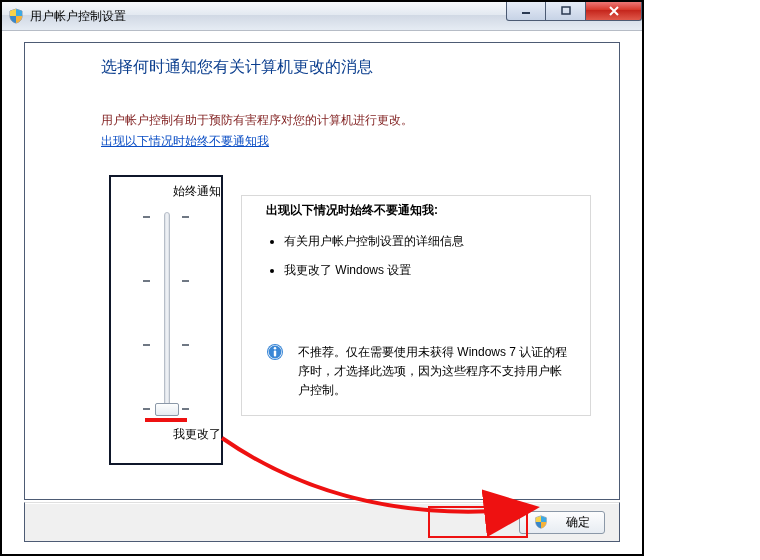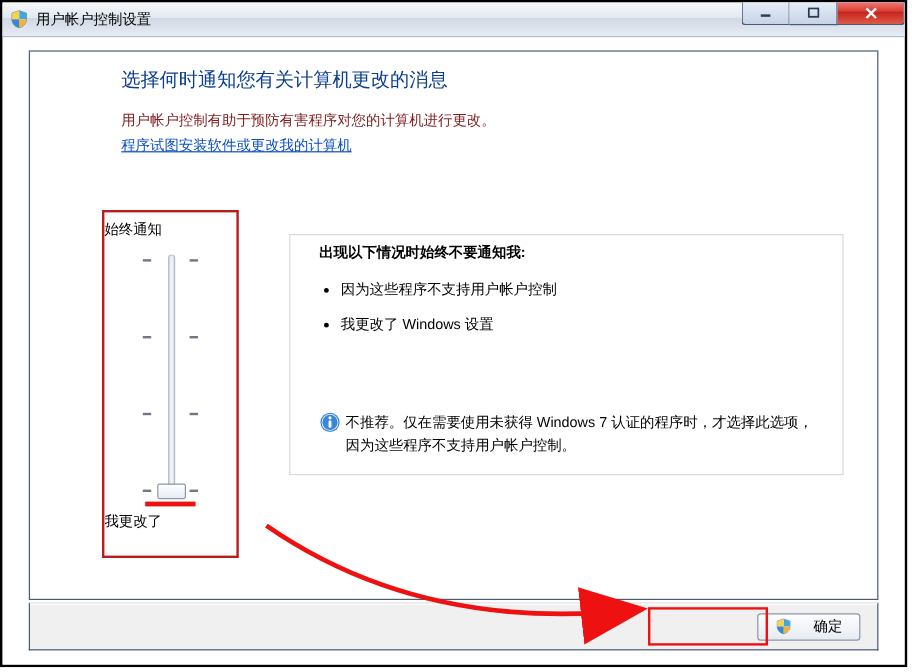--- a/index.html
+++ b/index.html
@@ -1,52 +1,52 @@
 <!DOCTYPE html>
 <html><head>
 <meta charset="utf-8">
 <style>
   html,body{margin:0;padding:0;font-family:"Microsoft YaHei","Segoe UI",Tahoma,sans-serif;font-size:12px;color:#000;background:#fff}
-  .window{width:756px;height:556px;border:2px solid #000;box-sizing:border-box;position:relative;background:#fff;overflow:hidden}
+  .window{width:644px;height:556px;border:2px solid #000;box-sizing:border-box;position:relative;background:#fff;overflow:hidden}
 
   
   .titlebar{height:28px;background:linear-gradient(to bottom,#f6f8fb 0%,#e3e9f1 45%,#d0d8e4 46%,#e6ecf4 100%);border-bottom:1px solid #b6bcc6;display:flex;align-items:center;position:relative}
   .titlebar .shield{width:16px;height:16px;margin:0 6px 0 6px;flex:0 0 auto}
   .titlebar .title-text{font-size:12px;color:#000}
   .win-btns{position:absolute;right:0;top:-1px;display:flex}
   .win-btn{width:40px;height:20px;border:1px solid #4b5a73;border-top:none;display:flex;align-items:center;justify-content:center;box-sizing:border-box}
   .win-btn.min{background:linear-gradient(to bottom,#e8eef8,#c7d3e6);border-bottom-left-radius:3px}
   .win-btn.max{background:linear-gradient(to bottom,#e8eef8,#c7d3e6);border-left:none}
   .win-btn.close{width:56px;background:linear-gradient(to bottom,#f07f7f 0%,#d93a2d 45%,#c3231a 46%,#e0584a 100%);border-left:none;border-bottom-right-radius:3px}
   .win-btn svg{display:block}
 
   
   .content-frame{position:absolute;left:22px;right:22px;top:40px;bottom:54px;border:1px solid #4d5b74;background:#fff;box-sizing:border-box;padding:14px 0 0 0}
   .inner{padding:0 0 0 76px}
-  .heading{color:#0b3e8e;font-size:16px;margin:0 0 14px 0;font-weight:normal}
+  .heading{color:#0b3e8e;font-size:16px;margin:0 0 34px 0;font-weight:normal}
   .desc{margin:0 0 4px 0;color:#7f1d1d;font-size:12px}
   .link{color:#0b4ec5;text-decoration:underline;cursor:pointer;font-size:12px;display:inline-block;margin-bottom:18px}
 
   
-  .slider-panel{position:absolute;left:60px;top:132px;width:114px;height:290px;border:2px solid #b91c1c;box-sizing:border-box;text-align:left;padding:6px 0 0 0}
+  .slider-panel{position:absolute;left:84px;top:132px;width:114px;height:290px;border:2px solid #0f172a;box-sizing:border-box;text-align:right;padding:6px 0 0 0}
   .lbl-top,.lbl-bot{font-size:12px}
   .track-wrap{position:relative;height:206px;margin:8px 0 4px 0}
   .track{position:absolute;left:50%;top:4px;bottom:4px;width:4px;margin-left:-2px;background:linear-gradient(to right,#d8dde4,#f4f6f9,#d8dde4);border:1px solid #b7bec8;border-radius:3px}
   .tick{position:absolute;width:7px;height:1.5px;background:#6f7884}
   .tick.l{left:32px}.tick.r{right:32px}
   .tick.p1{top:8px}.tick.p2{top:72px}.tick.p3{top:136px}.tick.p4{top:200px}
   .thumb{position:absolute;left:50%;width:22px;height:11px;margin-left:-11px;top:195px;background:linear-gradient(to bottom,#fdfefe,#e6ecf2);border:1px solid #8b98a8;border-radius:2px}
   .redline{width:42px;height:4px;background:#e11;margin:0 auto 4px auto}
 
   
   .right-box{position:absolute;left:216px;top:152px;right:28px;border:1px solid #d9d9d9;padding:6px 18px 14px 24px;box-sizing:border-box;font-size:12px}
   .right-box .subhead{font-weight:bold;margin:0 0 14px 0}
   .right-box ul{margin:0 0 0 18px;padding:0}
   .right-box li{margin:0 0 12px 0}
-  .info-row{display:flex;margin-top:64px;gap:4px}
+  .info-row{display:flex;margin-top:64px;gap:14px}
   .info-icon{flex:0 0 18px}
   .info-text{line-height:1.6}
 
   
   .btnbar{position:absolute;left:22px;right:22px;bottom:12px;height:40px;border:1px solid #4d5b74;border-top:1px solid #dfdfdf;background:#f0f0f0;display:flex;align-items:center;justify-content:flex-end;padding-right:14px;box-sizing:border-box;gap:10px}
   .btnbar-inner{position:absolute;left:0;right:0;top:0;height:1px;background:#fff}
   .btn{height:23px;min-width:86px;border:1px solid #8b98a8;background:linear-gradient(to bottom,#fdfdfe,#e7ecf2);border-radius:3px;display:flex;align-items:center;justify-content:center;gap:18px;font-size:12px;cursor:pointer;box-sizing:border-box;padding:0 10px}
   .btn .mini-shield{width:14px;height:14px}
   .ok-highlight{position:absolute;right:114px;bottom:16px;width:100px;height:32px;border:2px solid #e11;pointer-events:none;box-sizing:border-box}
 
@@ -85,21 +85,21 @@
             <path d="M2 1 L10 9 M10 1 L2 9" stroke="#fff" stroke-width="2"></path>
           </svg>
       </div>
     </div>
   </div>
 
   <div class="content-frame">
     <div class="inner">
       <h1 class="heading">选择何时通知您有关计算机更改的消息</h1>
       <p class="desc">用户帐户控制有助于预防有害程序对您的计算机进行更改。</p>
-      <a class="link">程序试图安装软件或更改我的计算机</a>
+      <a class="link">出现以下情况时始终不要通知我</a>
     </div>
 
     <div class="slider-panel">
       <div class="lbl-top">始终通知</div>
       <div class="track-wrap">
         <div class="track"></div>
         <div class="tick l p1"></div>
           <div class="tick r p1"></div>
         <div class="tick l p2"></div>
           <div class="tick r p2"></div>
@@ -109,21 +109,21 @@
           <div class="tick r p4"></div>
         <div class="thumb"></div>
       </div>
       <div class="redline"></div>
       <div class="lbl-bot">我更改了</div>
     </div>
 
     <div class="right-box">
       <p class="subhead">出现以下情况时始终不要通知我:</p>
       <ul>
-        <li>因为这些程序不支持用户帐户控制</li>
+        <li>有关用户帐户控制设置的详细信息</li>
         <li>我更改了 Windows 设置</li>
       </ul>
       <div class="info-row">
         <span class="info-icon">
           <svg width="18" height="18" viewBox="0 0 18 18">
               <circle cx="9" cy="9" r="8" fill="#3a87d6"></circle>
               <circle cx="9" cy="9" r="7" fill="#fff"></circle>
               <circle cx="9" cy="9" r="6.4" fill="#3a87d6"></circle>
               <circle cx="9" cy="5.2" r="1.3" fill="#fff"></circle>
               <rect x="7.8" y="7.4" width="2.4" height="6" rx="1" fill="#fff"></rect>

